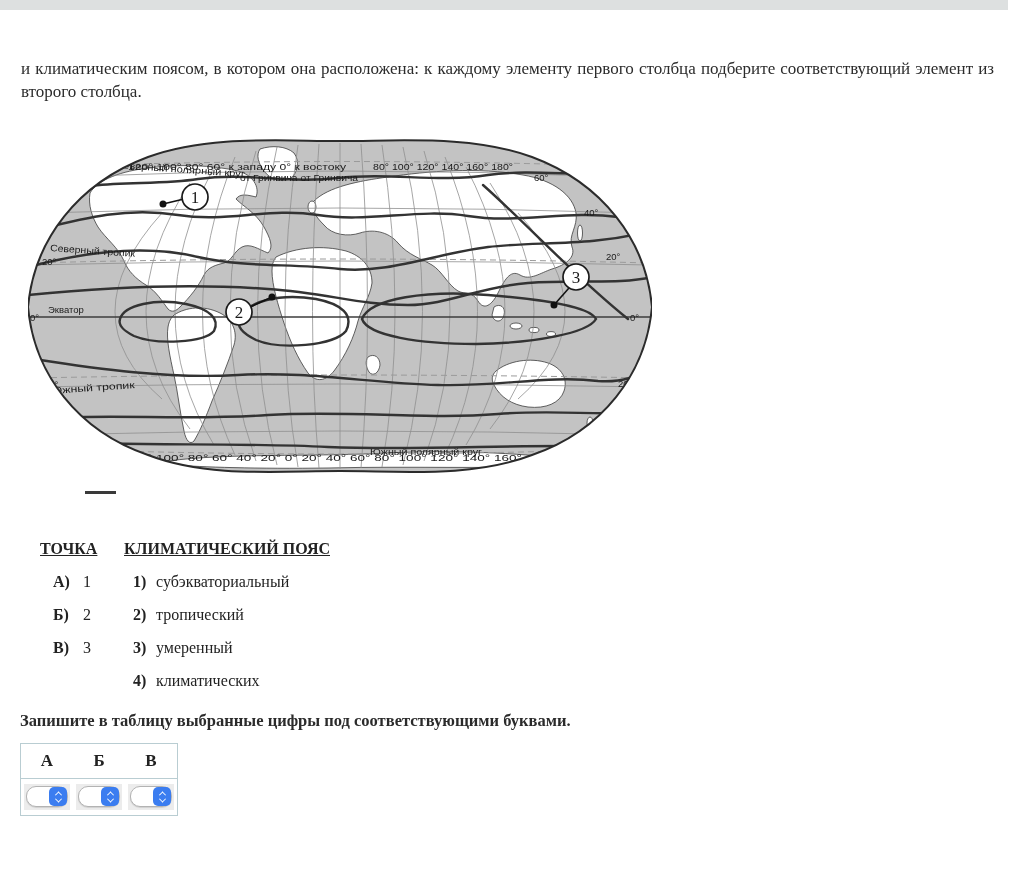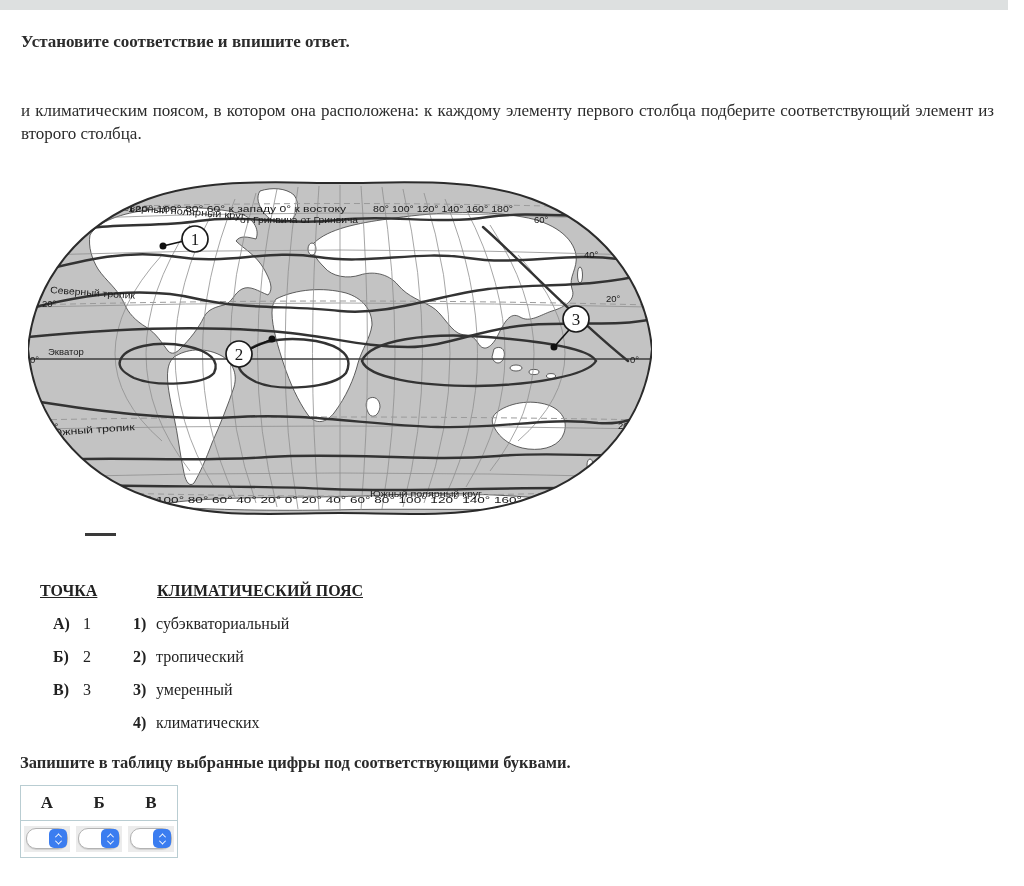--- a/index.html
+++ b/index.html
@@ -12,21 +12,21 @@
   .topbar { width:1008px; height:10px; background:#dde0e0; }
   .content { padding:0 30px 0 21px; }
   .page-title { margin-top:22px; font-size:17px; font-weight:bold; color:#2b2b2b; }
   .instr { margin-top:23px; width:973px; font-size:17px; line-height:23.5px; text-align:justify; color:#2b2b2b; }
   .map-wrap { margin-top:31px; margin-left:7px; width:624px; height:342px; }
   .legend { margin-top:14px; display:flex; align-items:center; }
   .legend-line { display:inline-block; width:31px; border-top:3px solid #3a3a3a; margin-left:64px; }
   .legend-text { margin-left:23px; font-size:17px; color:#1d1d1d; }
 
   .match { margin-top:46px; font-size:16px; }
-  .match-headers { display:flex;gap:33px; }
+  .match-headers { display:flex; }
   .match-headers .h1 { margin-left:19px; width:84px; font-weight:bold; text-decoration:underline; }
   .match-headers .h2 { font-weight:bold; text-decoration:underline; }
   .match-row { display:flex; margin-top:15px; line-height:18px; }
   .m-letter { margin-left:32px; width:30px; font-weight:bold; }
   .m-val { width:50px; }
   .m-num { width:23px; font-weight:bold; }
   .m-label { }
 
   .note { margin-top:21px; margin-left:-1px; font-size:16.5px; color:#2b2b2b;font-weight:bold; }
 
@@ -57,21 +57,20 @@
   svg text { font-family:"Liberation Sans","DejaVu Sans",sans-serif; fill:#1a1a1a; }
   .map-num { font-family:"Liberation Serif",serif; font-size:17px; }
 </style>
 </head>
 <body>
 
 <div class="topbar"></div>
 
 <div class="content">
 
-  <div class="page-title">Установите соответствие и впишите ответ.</div>
 
   <p class="instr"><br><span>и климатическим поясом, в котором она расположена: к каждому элементу первого столбца подберите соответствующий элемент из второго столбца.</span></p>
 
   <div class="map-wrap">
     <svg width="624" height="342" viewBox="0 0 624 342">
       <defs>
         <clipPath id="mapclip">
           <path d="M0,172 C6,105 50,48 120,22 C180,0 250,6 312,6 C374,6 444,0 504,22 C574,48 618,105 624,172 C618,239 574,296 504,320 C444,343 374,336 312,336 C250,336 180,343 120,320 C50,296 6,239 0,172 Z"></path>
         </clipPath>
       </defs>

